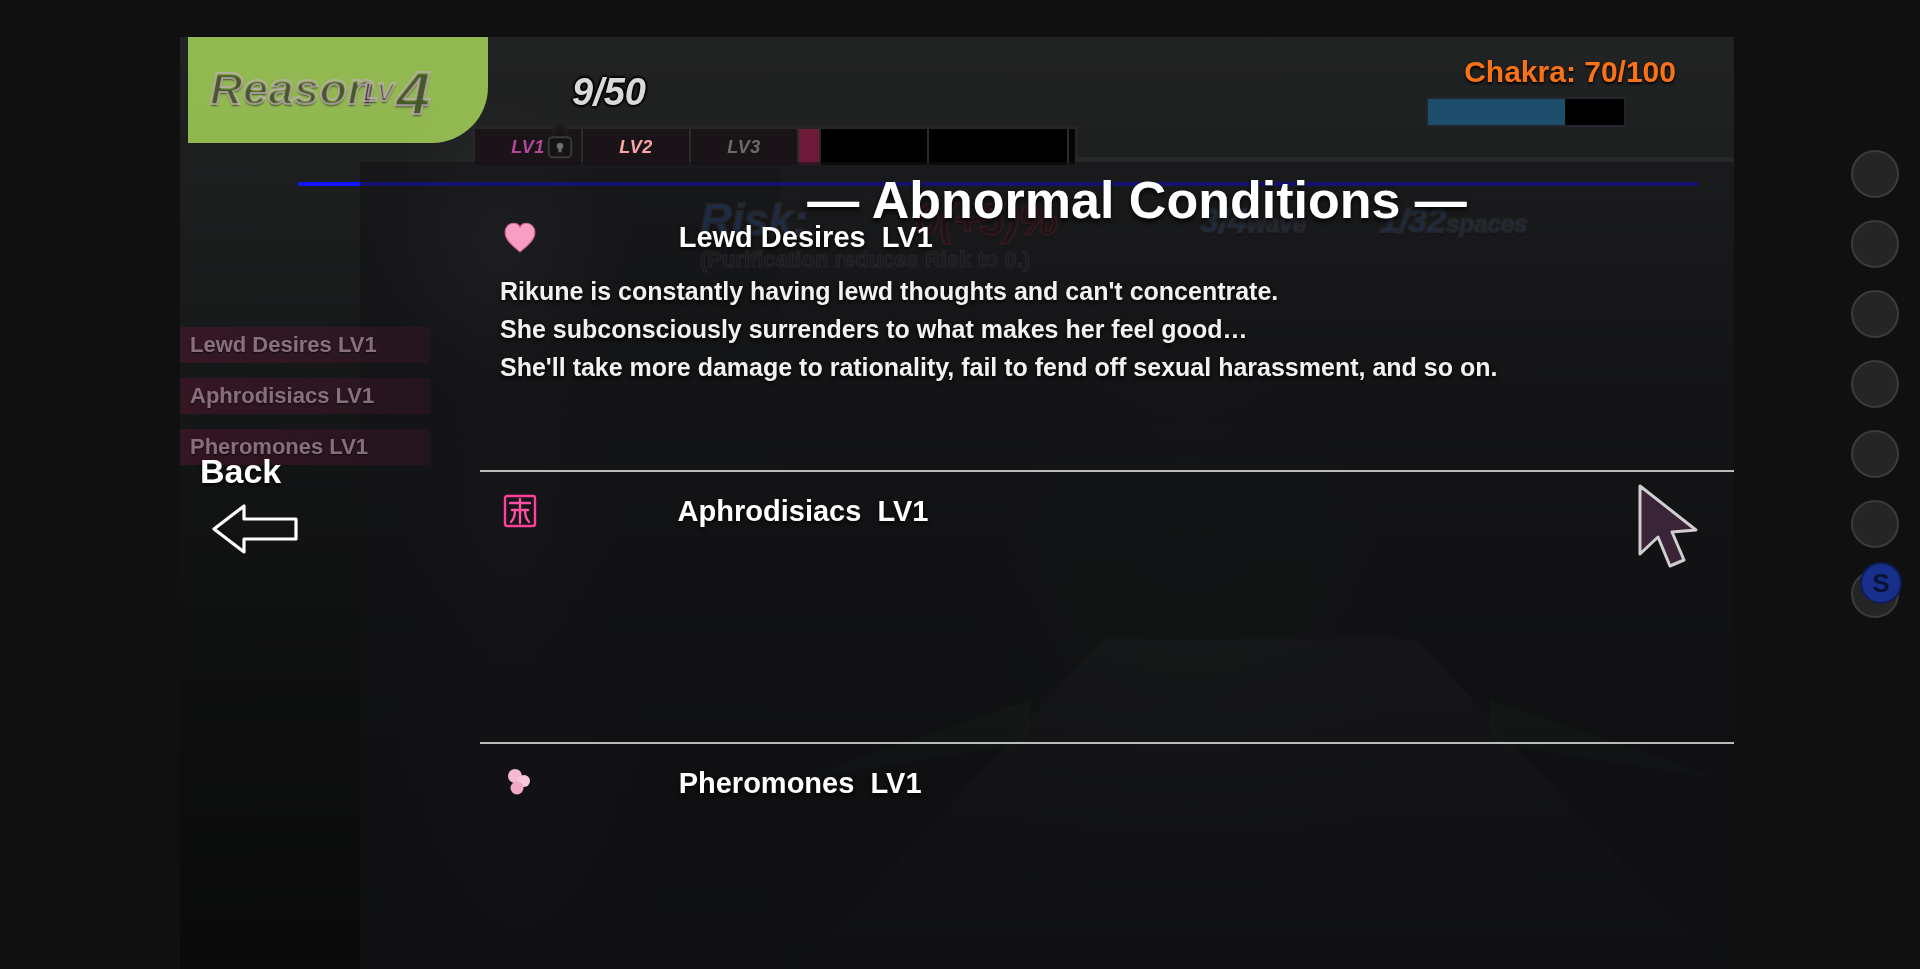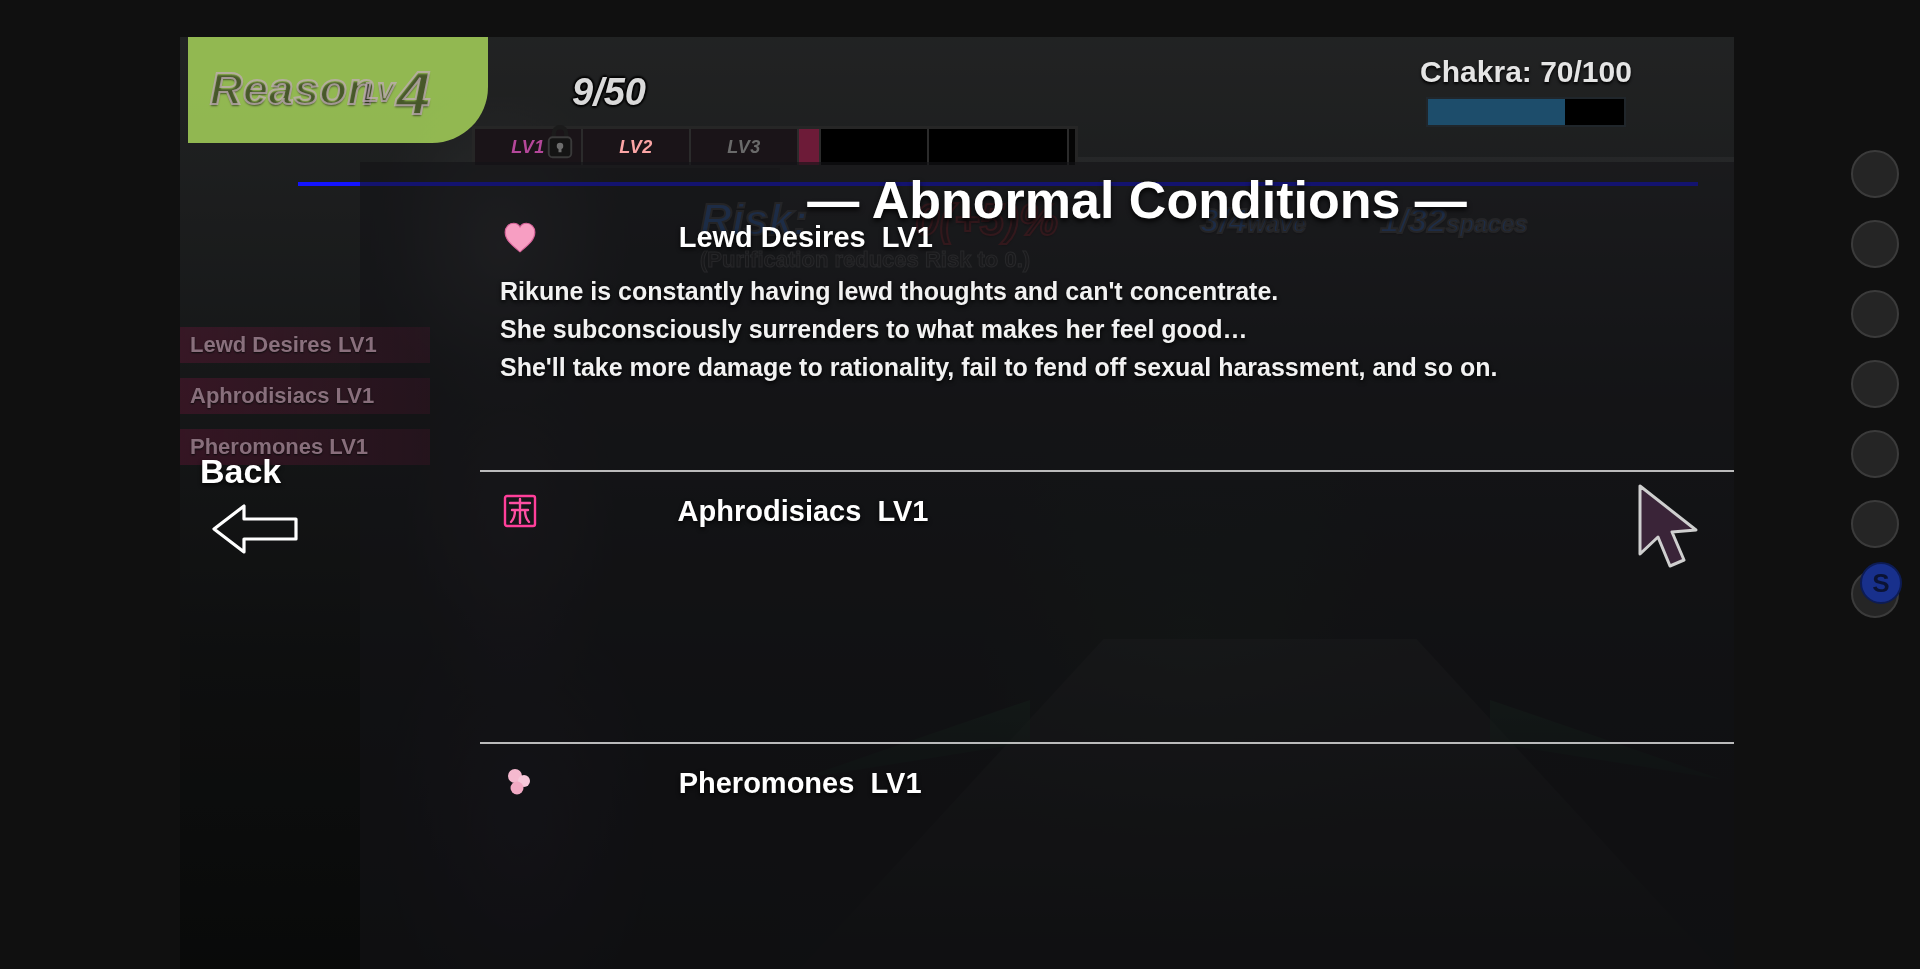--- a/index.html
+++ b/index.html
@@ -130,21 +130,21 @@
   .lv1txt { color: #b5479a; }
   .lv2txt { color: #fca5a5; }
   .lv3txt { color: #6a6a6a; }
   #lock-icon {
     position: absolute; left: 365px; top: 85px;
     width: 30px; height: 38px; z-index: 4;
   }
 
   #chakra-wrap { position: absolute; right: 58px; top: 18px; width: 300px; }
   #chakra-label {
-    text-align: center; color: #e5e5e5;
+    text-align: right; color: #f97316;
     font-size: 30px; font-weight: bold;
     text-shadow: 0 2px 3px #000;
   }
   #chakra-bar {
     margin: 8px auto 0; width: 200px; height: 30px;
     background: #000; border: 2px solid #20262b;
   }
   #chakra-fill { height: 100%; background: #1d4d6b; }
 
   

